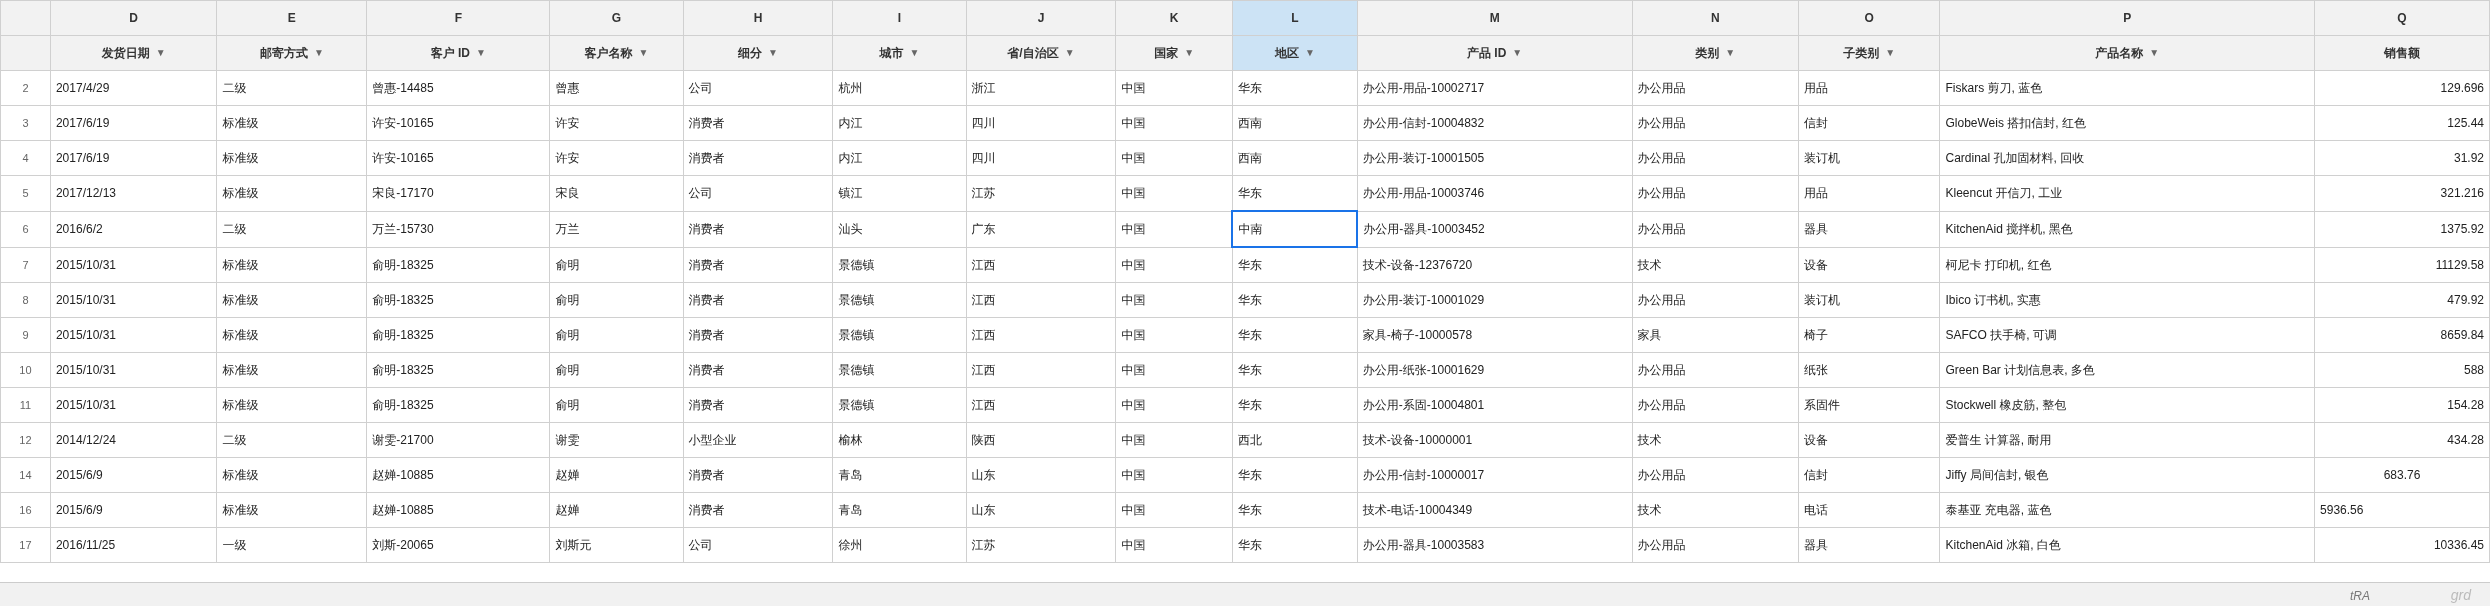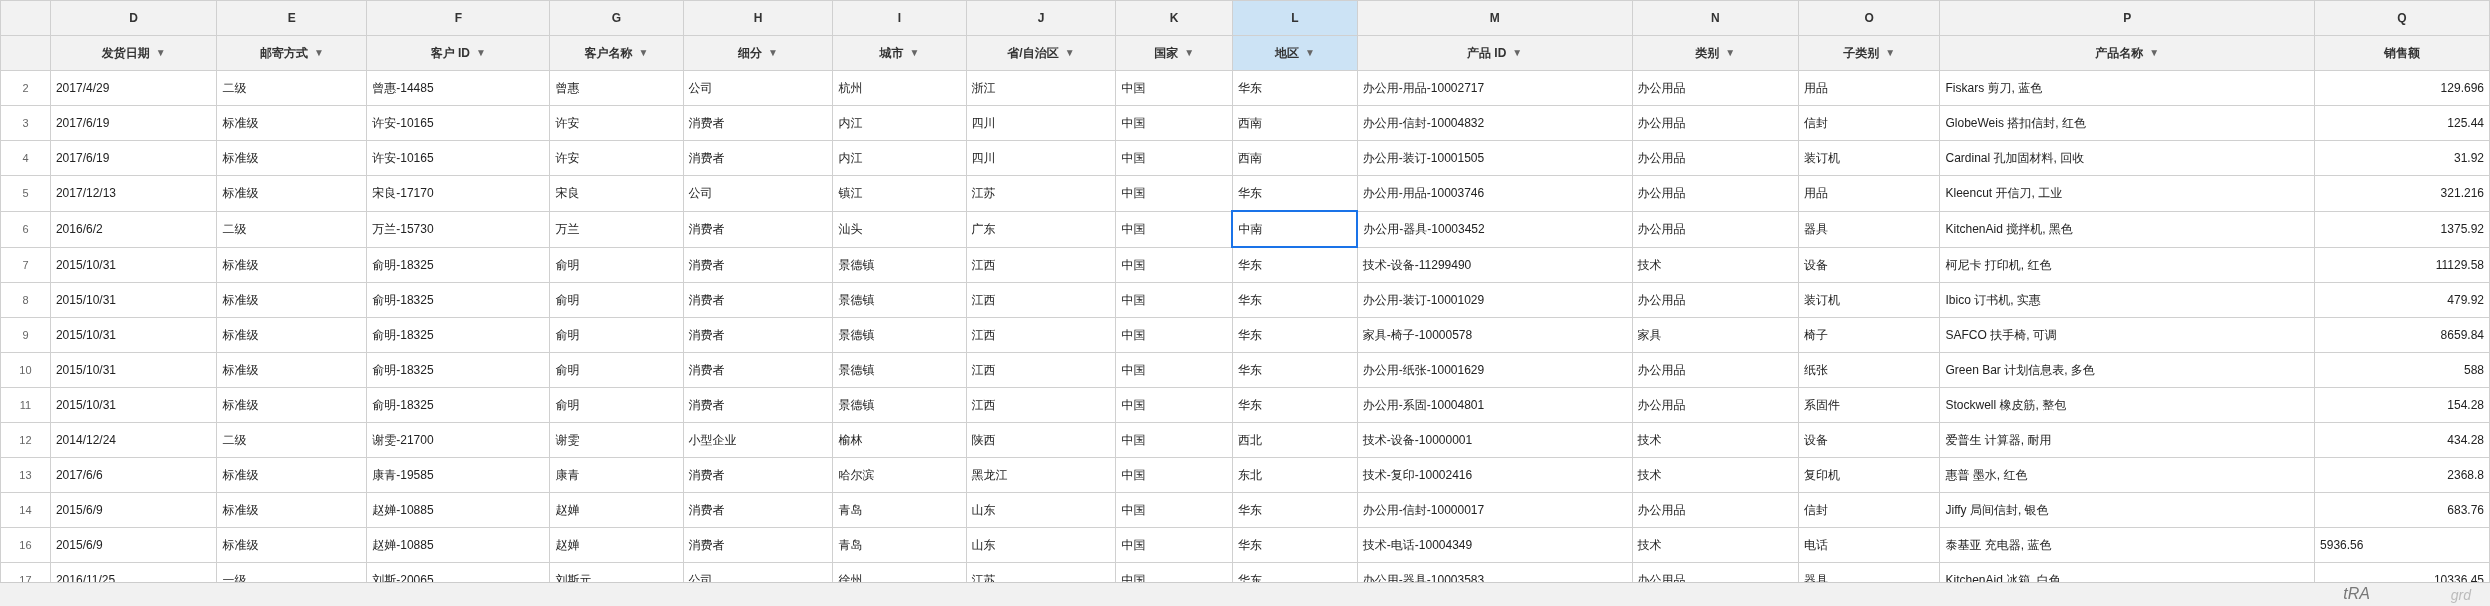--- a/index.html
+++ b/index.html
@@ -264,21 +264,21 @@
           <td class="row-num">7</td>
           <td>2015/10/31</td>
           <td>标准级</td>
           <td>俞明-18325</td>
           <td>俞明</td>
           <td>消费者</td>
           <td>景德镇</td>
           <td>江西</td>
           <td>中国</td>
           <td>华东</td>
-          <td>技术-设备-11299490</td>
+          <td>技术-设备-12376720</td>
           <td>技术</td>
           <td>设备</td>
           <td>柯尼卡 打印机, 红色</td>
           <td style="text-align: right;">11129.58</td>
         </tr>
         <tr>
           <td class="row-num">8</td>
           <td>2015/10/31</td>
           <td>标准级</td>
           <td>俞明-18325</td>
@@ -356,52 +356,35 @@
           <td>陕西</td>
           <td>中国</td>
           <td>西北</td>
           <td>技术-设备-10000001</td>
           <td>技术</td>
           <td>设备</td>
           <td>爱普生 计算器, 耐用</td>
           <td style="text-align: right;">434.28</td>
         </tr>
         <tr>
-          <td class="row-num">13</td>
-          <td>2017/6/6</td>
-          <td>标准级</td>
-          <td>康青-19585</td>
-          <td>康青</td>
-          <td>消费者</td>
-          <td>哈尔滨</td>
-          <td>黑龙江</td>
-          <td>中国</td>
-          <td>东北</td>
-          <td>技术-复印-10002416</td>
-          <td>技术</td>
-          <td>复印机</td>
-          <td>惠普 墨水, 红色</td>
-          <td style="text-align: right;">2368.8</td>
-        </tr>
-        <tr>
           <td class="row-num">14</td>
           <td>2015/6/9</td>
           <td>标准级</td>
           <td>赵婵-10885</td>
           <td>赵婵</td>
           <td>消费者</td>
           <td>青岛</td>
           <td>山东</td>
           <td>中国</td>
           <td>华东</td>
           <td>办公用-信封-10000017</td>
           <td>办公用品</td>
           <td>信封</td>
           <td>Jiffy 局间信封, 银色</td>
-          <td style="text-align: right;">683.76</td>
+          <td style="text-align: center;">683.76</td>
         </tr>
         <tr>
           <td class="row-num">16</td>
           <td>2015/6/9</td>
           <td>标准级</td>
           <td>赵婵-10885</td>
           <td>赵婵</td>
           <td>消费者</td>
           <td>青岛</td>
           <td>山东</td>
@@ -428,15 +411,15 @@
           <td>办公用品</td>
           <td>器具</td>
           <td>KitchenAid 冰箱, 白色</td>
           <td style="text-align: right;">10336.45</td>
         </tr>
       </tbody>
   </table>
 </div>
 
 <div class="bottom-bar">
-  <span style="position:absolute;right:120px;bottom:3px;font-size:16px;color:#777;font-style:italic;">tRA</span>
+  <span style="position:absolute;right:120px;bottom:3px;font-size:12px;color:#777;font-style:italic;">tRA</span>
   <span style="position:absolute;right:19px;bottom:3px;font-size:14px;color:#bbb;font-style:italic;">grd</span>
 </div>
 
 </body></html>

